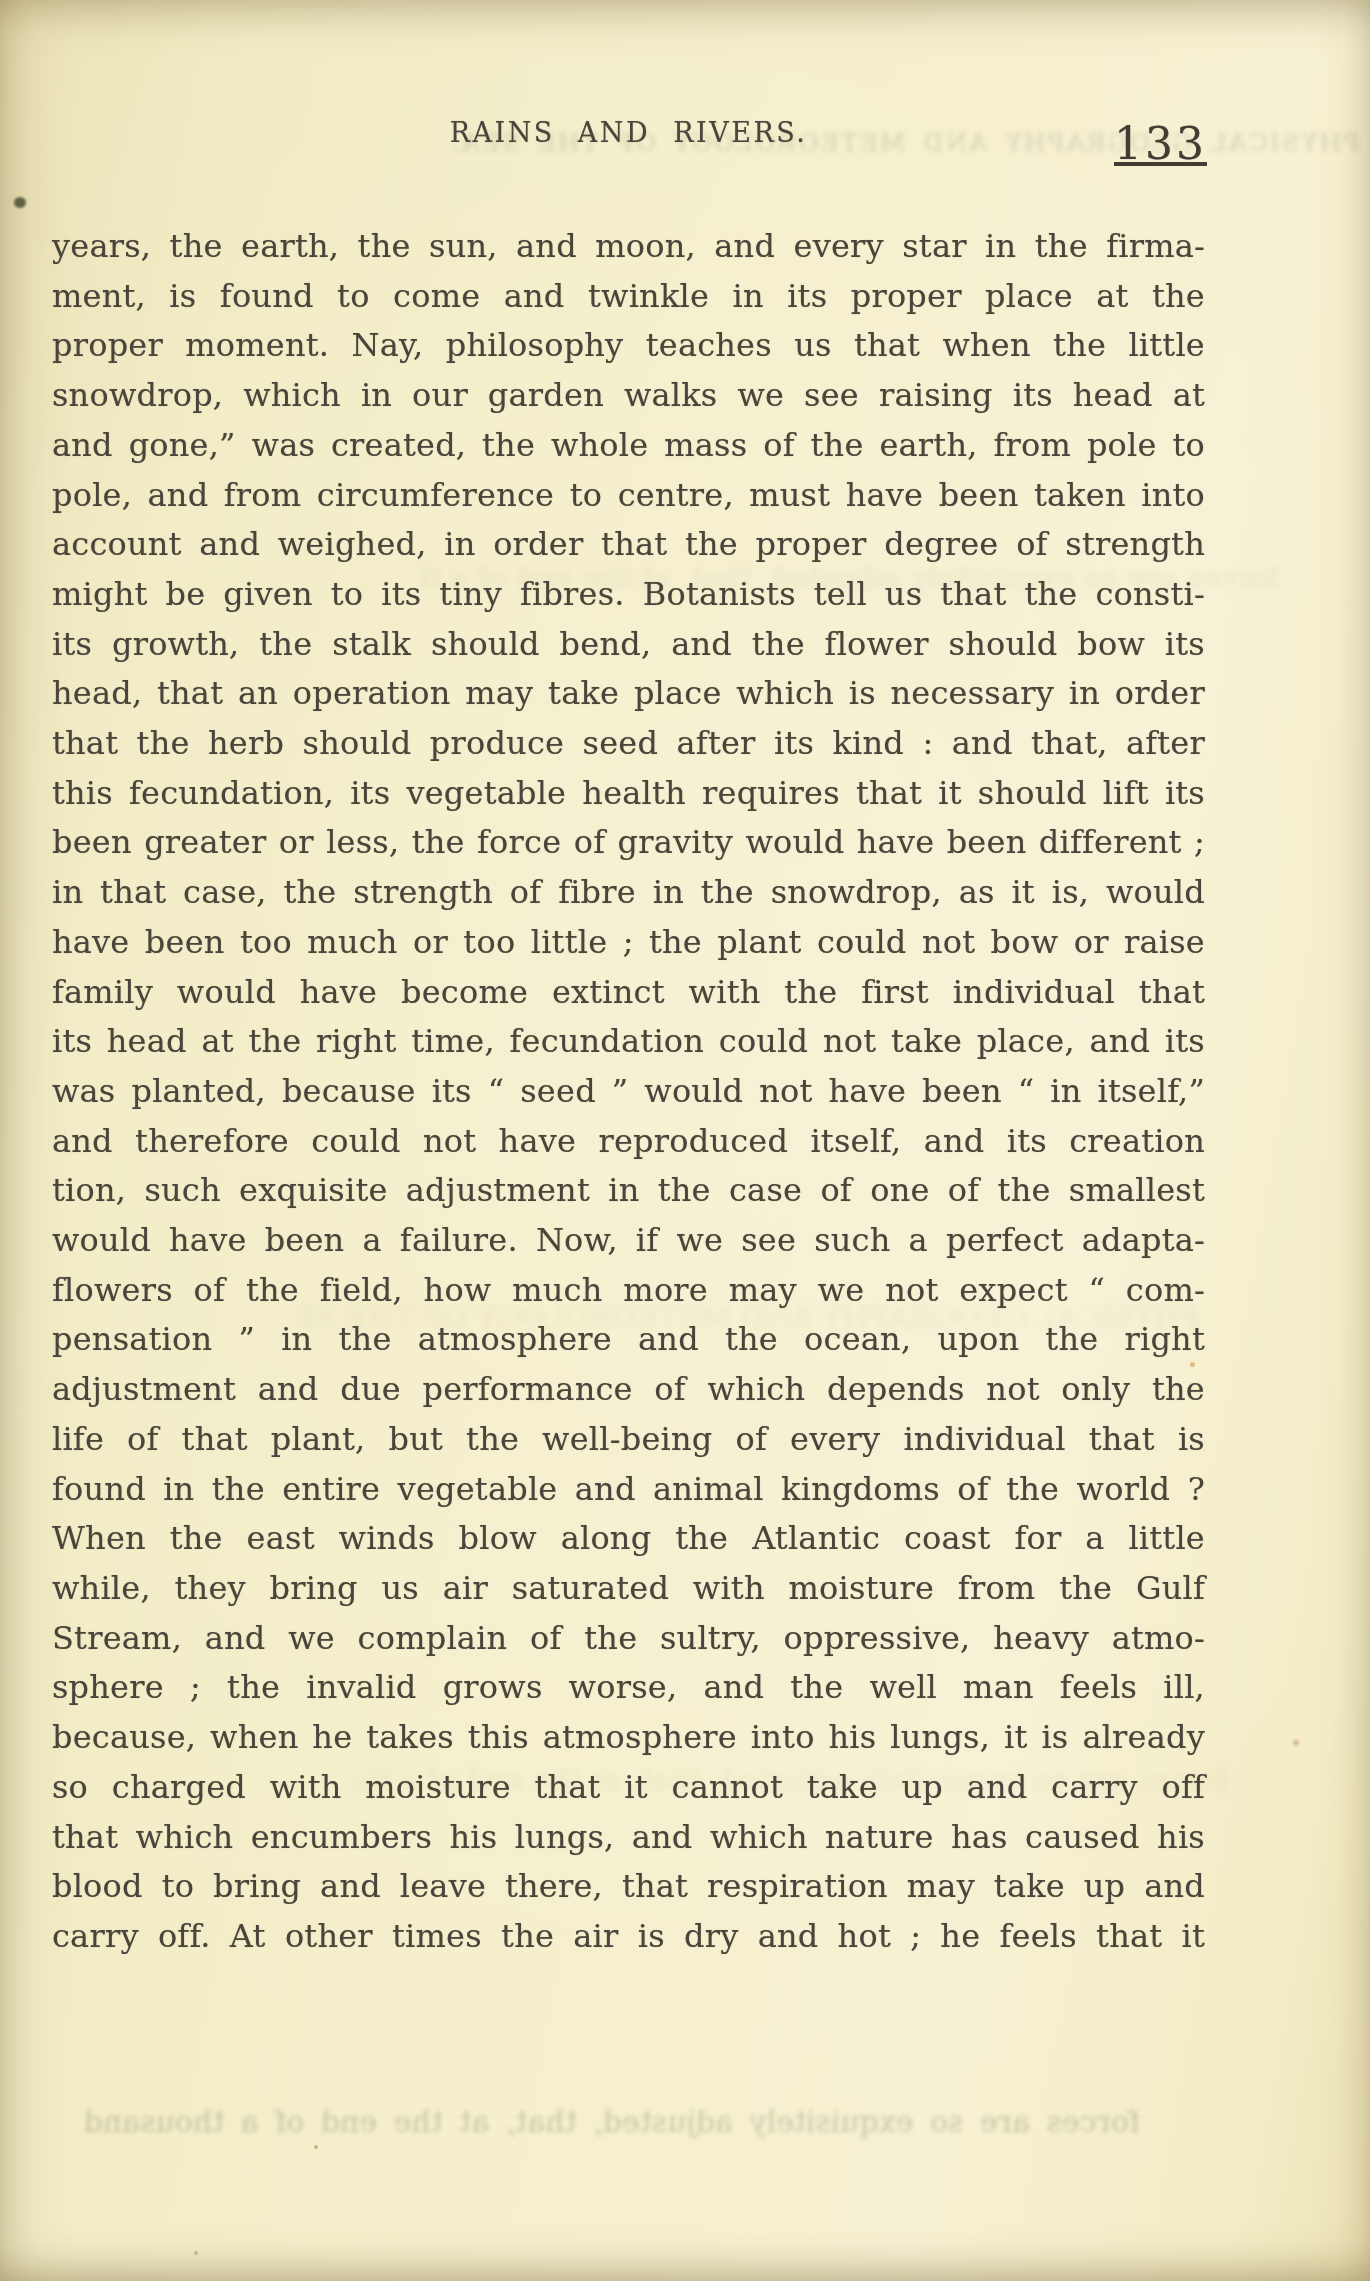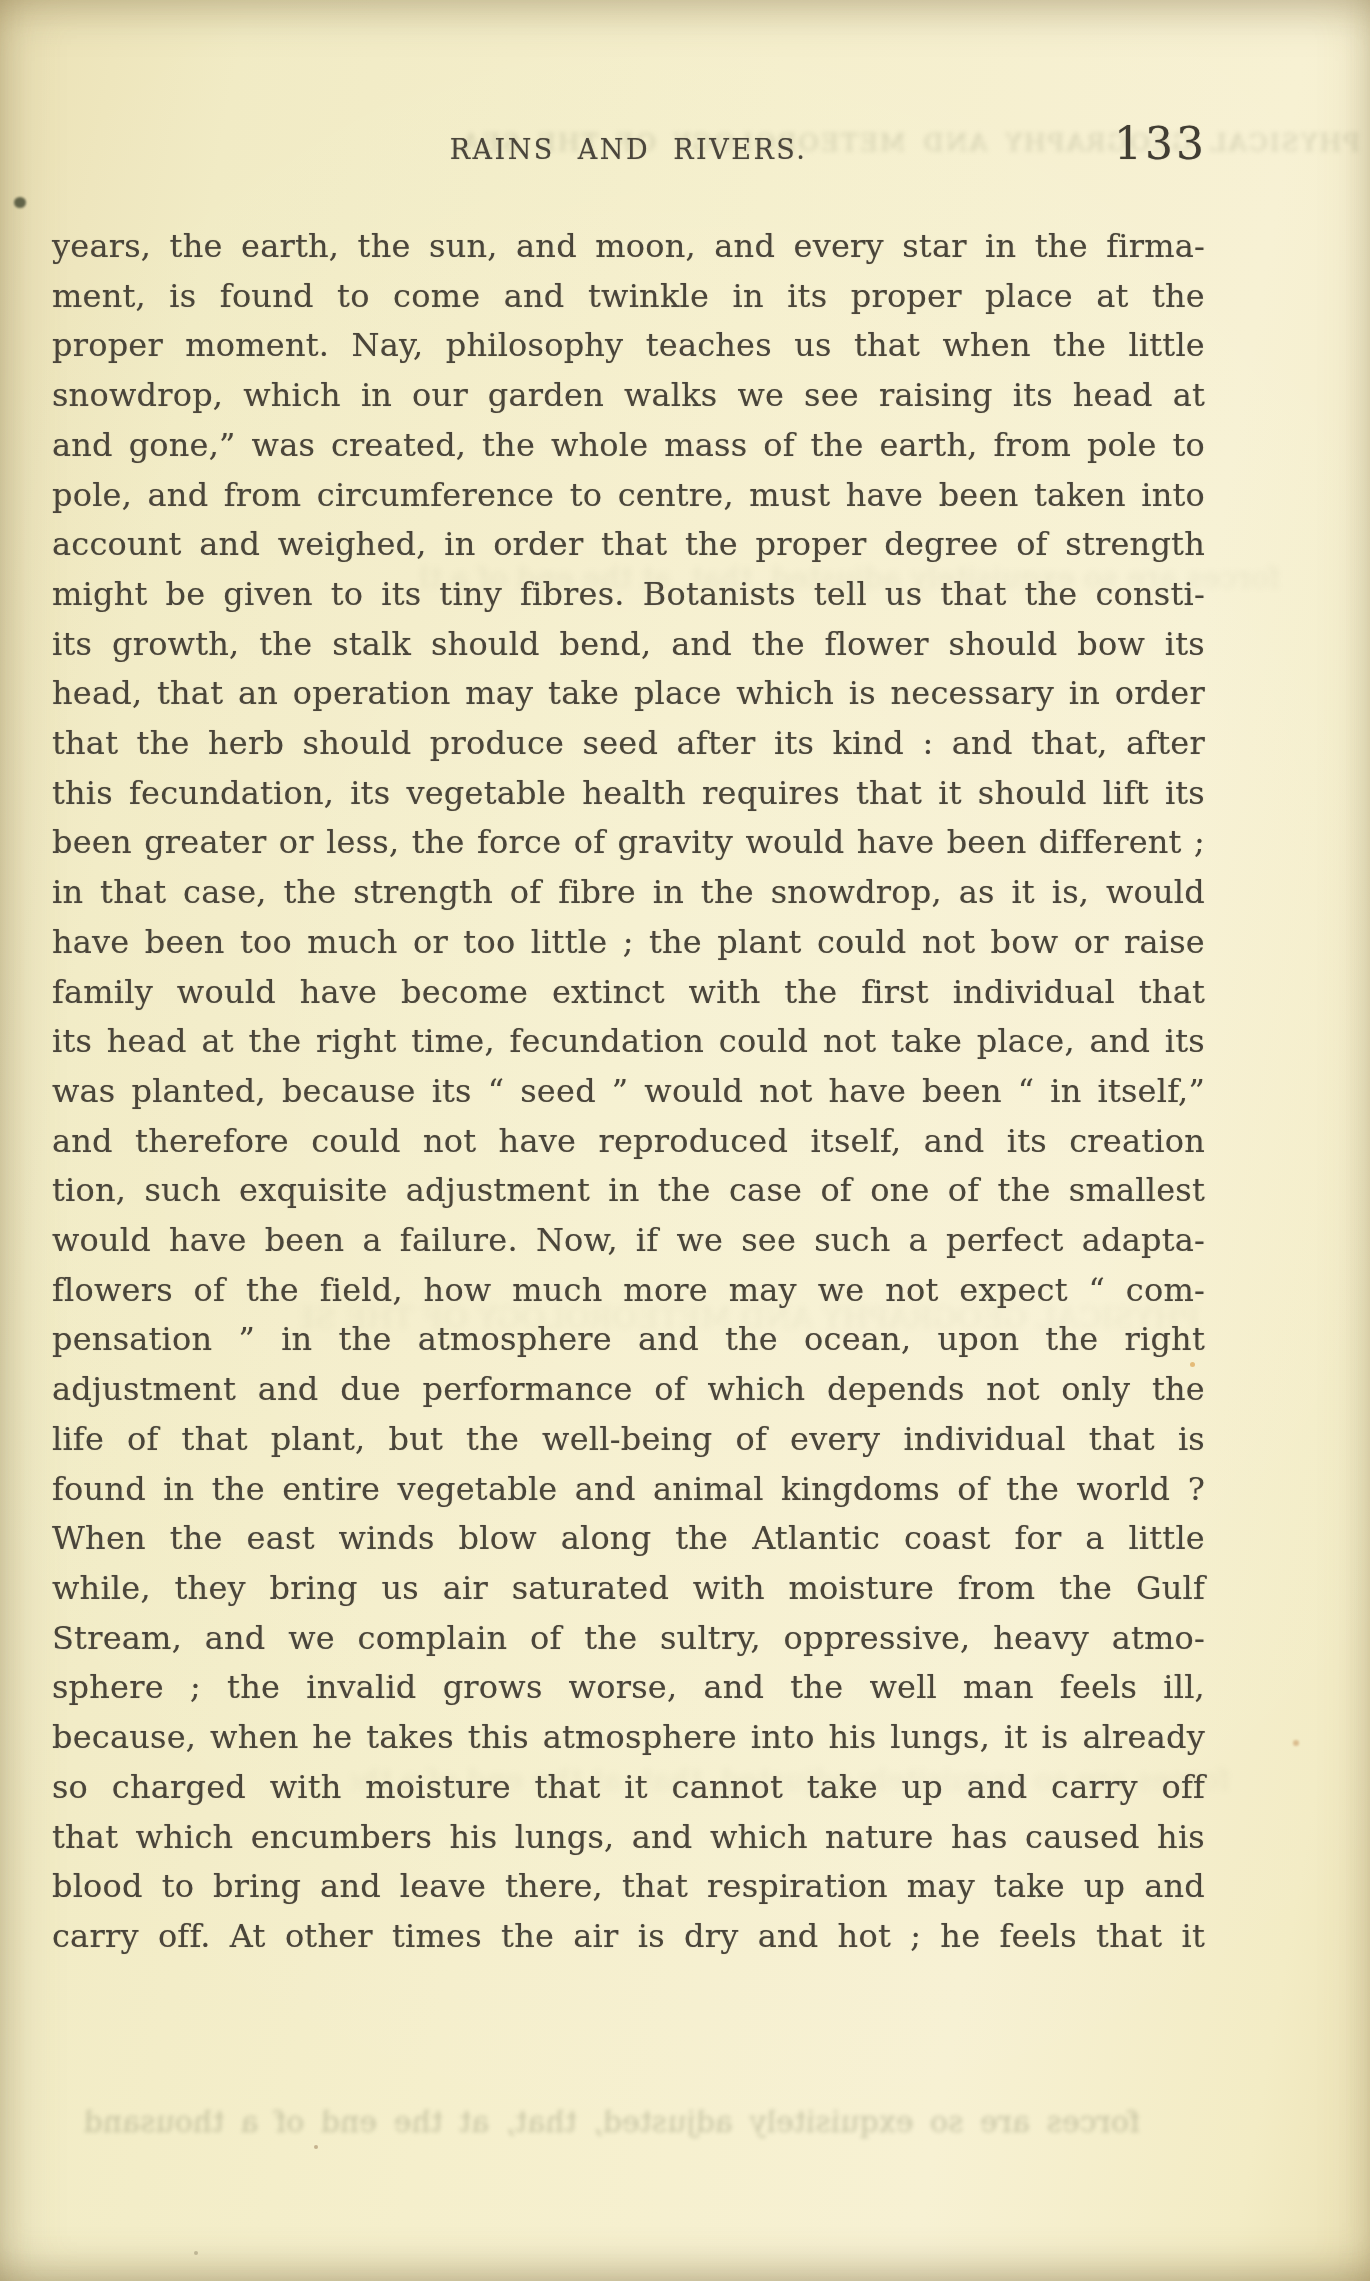--- a/index.html
+++ b/index.html
@@ -9,29 +9,30 @@
     background:
       radial-gradient(ellipse 120% 85% at 52% 44%, rgba(255,255,255,0.14), rgba(255,255,255,0) 62%),
       linear-gradient(100deg, #ebe1b6 0%, #f1ebc4 14%, #f5efcc 45%, #f7f1d3 74%, #f3ecc5 92%, #ece2b6 100%);
     box-shadow:
       inset 0 26px 48px -22px rgba(115,95,50,0.38),
       inset 0 -30px 44px -24px rgba(115,95,50,0.42),
       inset 32px 0 64px -32px rgba(115,95,50,0.30),
       inset -26px 0 58px -32px rgba(125,105,58,0.24);
   }
   .running-head {
-    position:absolute; left:52px; top:134px; width:1153px;
+    position:absolute; left:52px; top:117px; width:1153px;
     text-align:center; font-size:27px; color:#4b463c;
     letter-spacing:2.5px; word-spacing:12px;
     text-shadow:0 0 1px rgba(75,70,60,0.45);
   }
   .page-number {
     position:absolute; right:163px; top:118px;
     font-size:44px; color:#413d33; letter-spacing:3px;
     text-shadow:0 0 1px rgba(65,61,51,0.4);
+    text-decoration:underline;
   }
   .para {
     position:absolute; left:52px; top:211px; width:1153px;
     font-size:32px; line-height:49.7px; color:#4a453a;
     letter-spacing:0.2px; text-align:justify;
     text-shadow:0 0 1px rgba(74,69,58,0.35);
     margin-top:11px;
   }
   .para .line { white-space:nowrap; text-align-last:justify; }
   .ghost {

